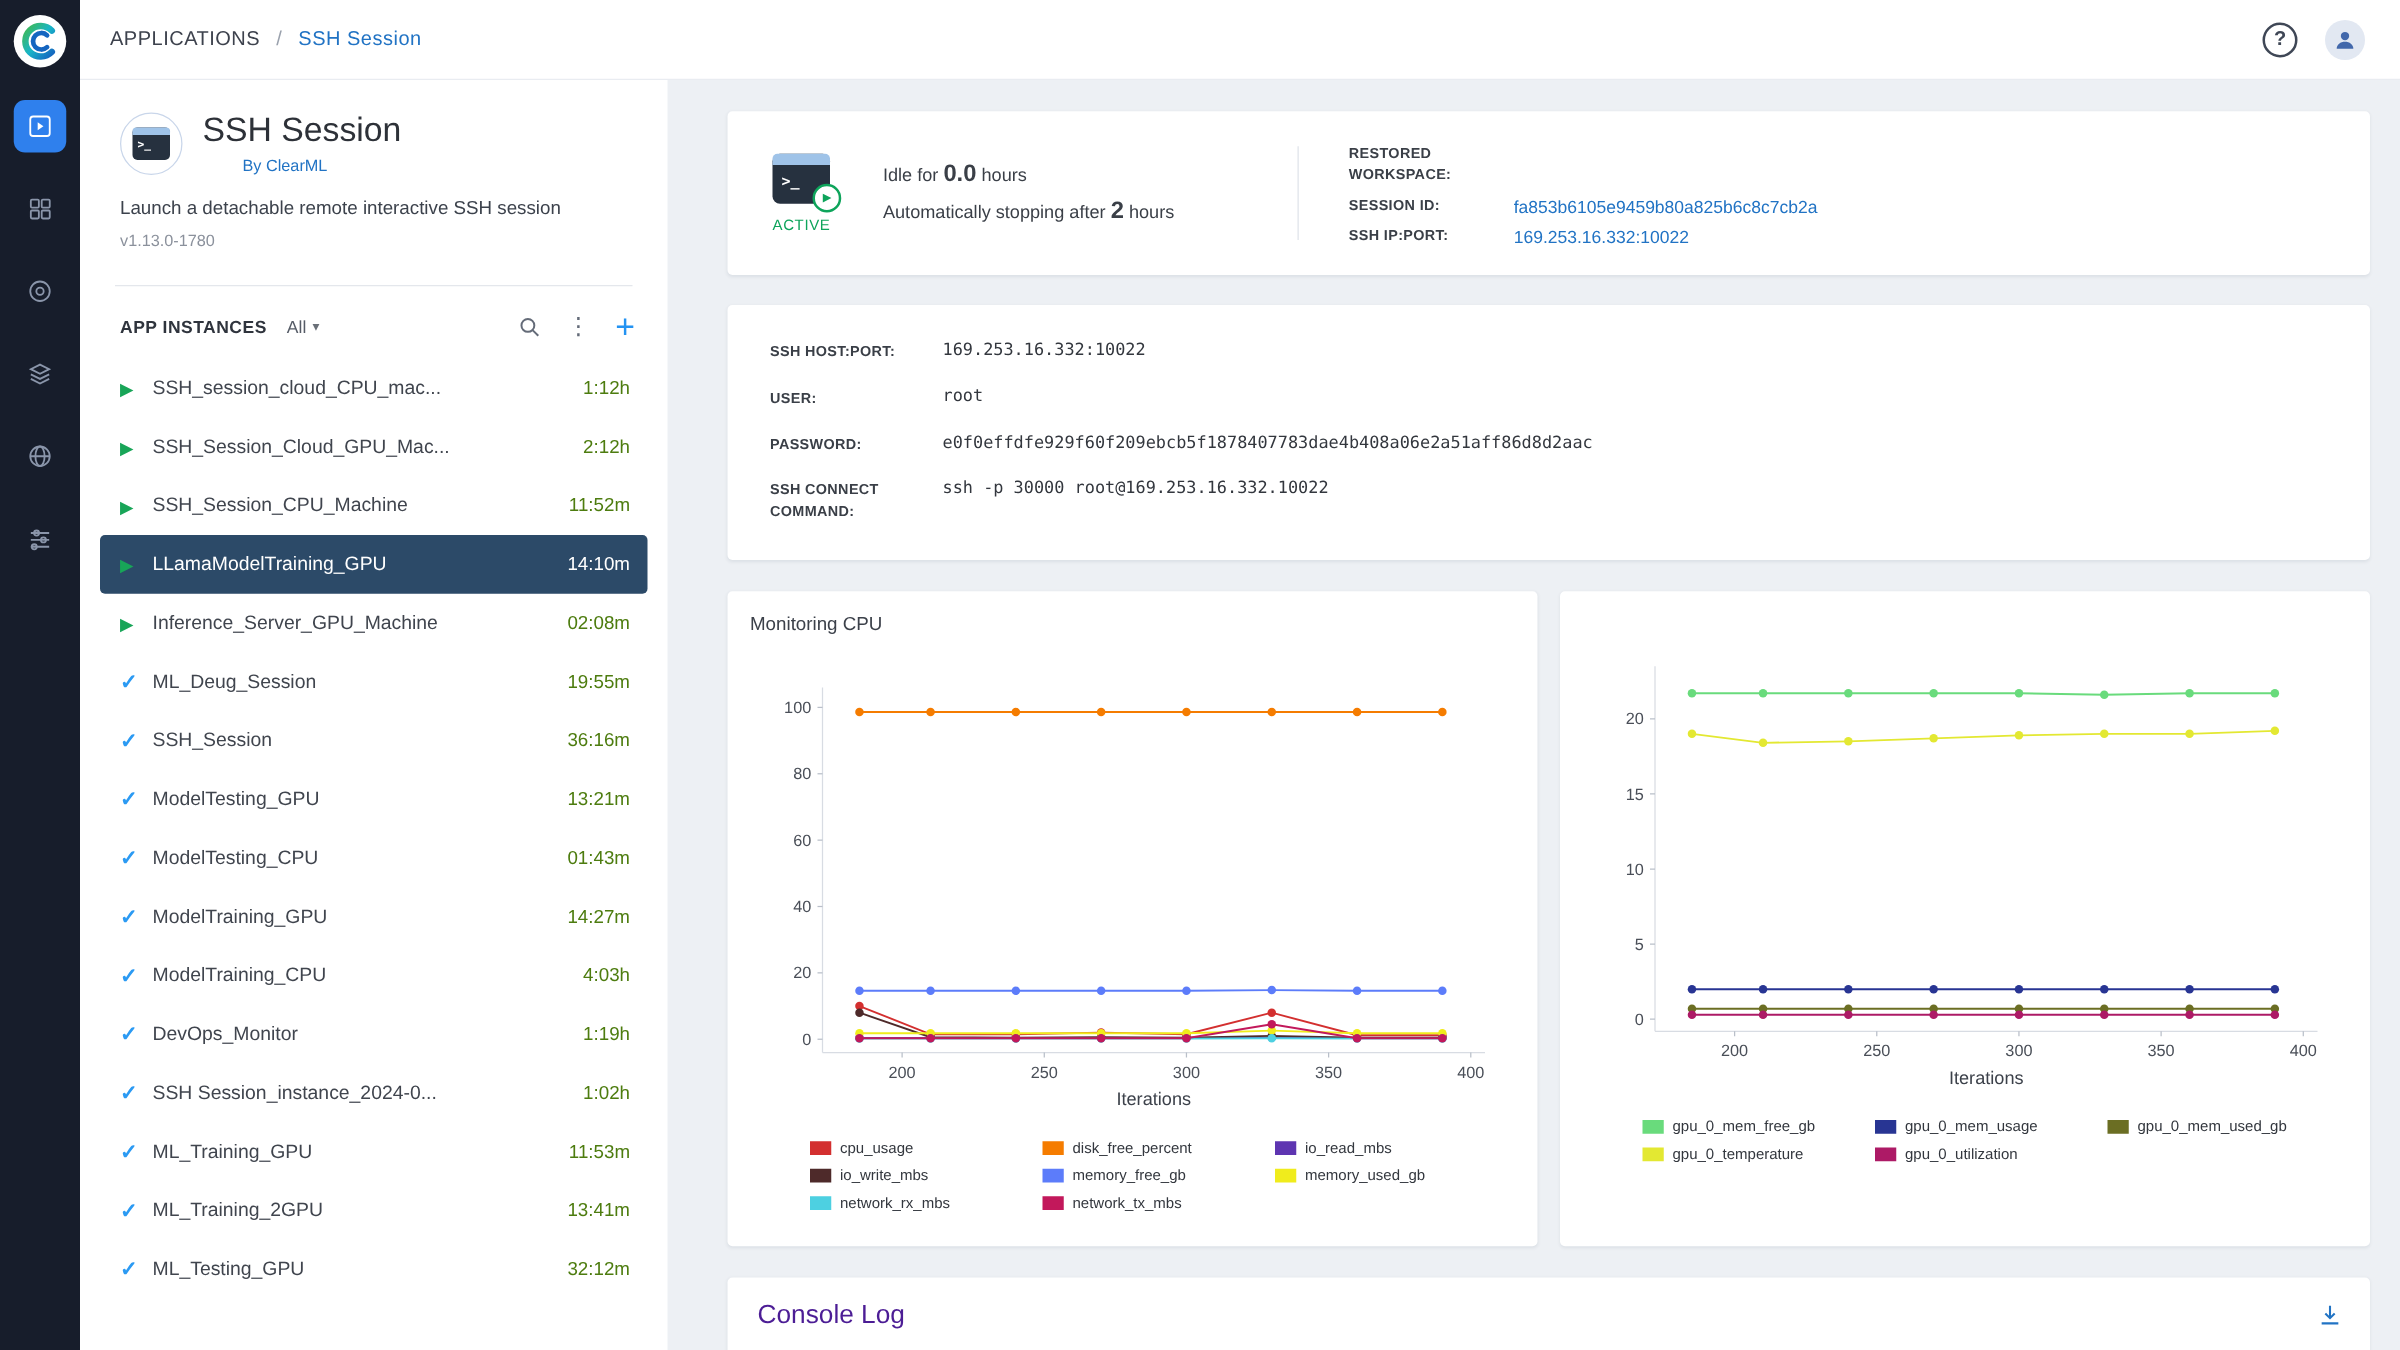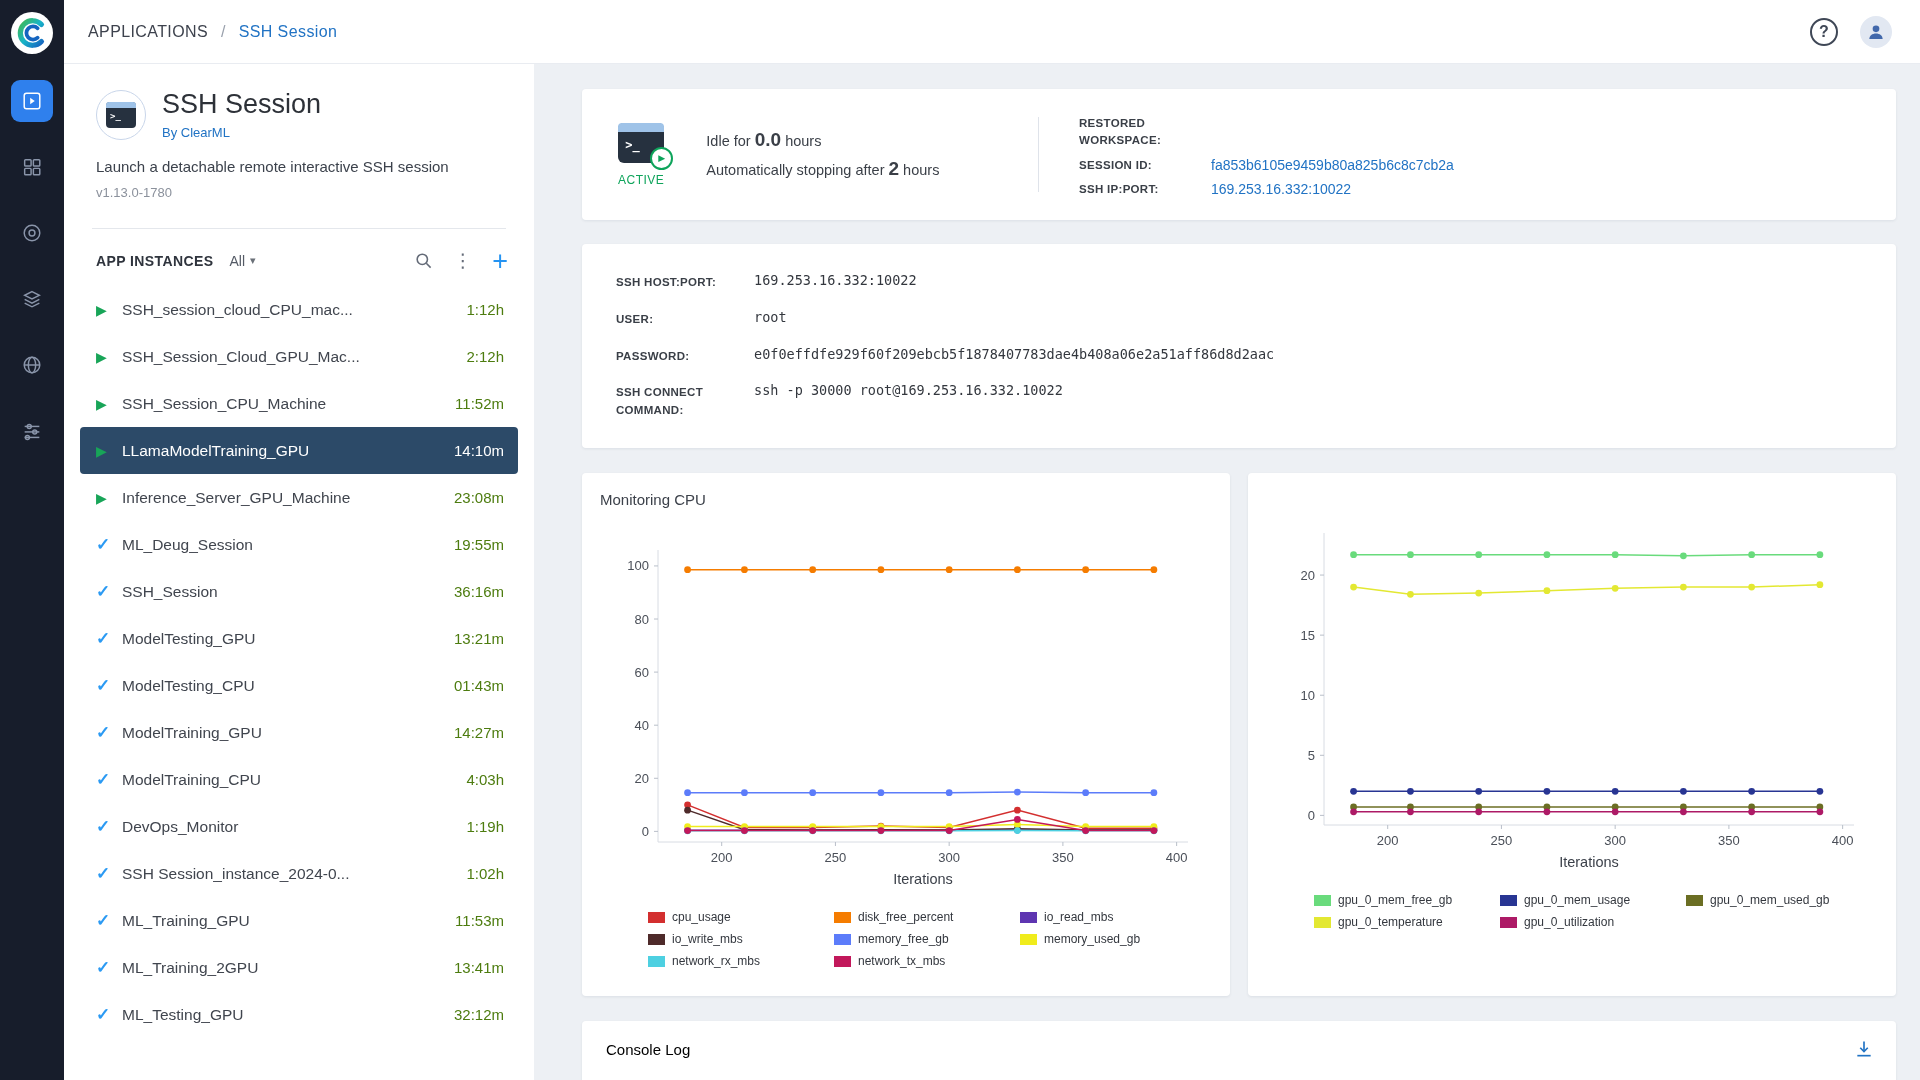--- a/index.html
+++ b/index.html
@@ -30,21 +30,21 @@
 
   
   .left-panel { width:470px; background:#fff; flex-shrink:0; display:flex; flex-direction:column; overflow:hidden; }
   .app-header { padding:26px 28px 6px 32px; }
   .app-head-row { display:flex; gap:16px; align-items:flex-start; }
   .app-badge { width:50px; height:50px; border-radius:50%; border:1px solid #c9d6ea; display:flex; align-items:center; justify-content:center; flex-shrink:0; }
   .term { width:30px; height:26px; background:#26313f; border-radius:4px; position:relative; }
   .term-bar { position:absolute; top:0; left:0; right:0; height:6px; background:#9fc3e8; border-radius:3px 3px 0 0; }
   .term-glyph { position:absolute; left:4px; top:9px; color:#fff; font:bold 9px "DejaVu Sans Mono", monospace; }
   .app-title { font-size:27px; color:#2d3138; font-weight:400; line-height:1.1; }
-  .app-by { font-size:13px; color:#2173c4; margin-top:5px; cursor:pointer; }
+  .app-by { font-size:13px; color:#2173c4; margin-top:5px; cursor:pointer;margin-left:32px; }
   .app-desc { font-size:15px; color:#3c424c; margin-top:18px; }
   .app-version { font-size:13px; color:#8b919c; margin-top:10px; }
   .panel-divider { border-top:1px solid #e4e7ec; margin:22px 28px 0 28px; }
 
   .instances-header { display:flex; align-items:center; padding:20px 26px 14px 32px; }
   .instances-title { font-size:14px; font-weight:bold; color:#2f343d; letter-spacing:.4px; }
   .filter-all { font-size:14px; color:#555b66; margin-left:16px; display:flex; align-items:center; gap:5px; cursor:pointer;justify-content:space-between; }
   .caret { font-size:11px; color:#6a7078; }
   .hdr-spacer { flex:1; }
   .hdr-icons { display:flex; align-items:center; gap:20px; }
@@ -97,21 +97,21 @@
   .chart-svg-mount { margin-top:28px; }
   svg { font-family:"Liberation Sans", sans-serif; }
   .legend { display:flex; flex-wrap:wrap; margin:10px 0 0 48px; }
   .legend-item { width:186px; display:flex; align-items:center; gap:7px; margin-bottom:8px; cursor:pointer; }
   .legend-swatch { width:17px; height:11px; flex-shrink:0; }
   .legend-label { font-size:12px; color:#33373e; }
 
   
   .console-card { margin-top:25px; padding:18px 22px 0 8px; flex-shrink:0; height:260px; }
   .console-head { display:flex; align-items:center; justify-content:space-between; padding-left:16px; }
-  .console-title { font-size:15px; color:#000000; }
+  .console-title { font-size:21px; color:#4c1d95; }
 </style>
 </head>
 <body>
 
 <nav class="rail">
   <div class="logo">
     <svg width="34" height="34" viewBox="0 0 36 36">
       <defs>
         <linearGradient id="lg1" x1="0" y1="0" x2="1" y2="1">
           <stop offset="0" stop-color="#3fb950"></stop>
@@ -247,21 +247,21 @@
     <span class="inst-time">11:52m</span>
   </div>
           <div class="instance-row running selected">
     <span class="inst-icon">▶</span>
     <span class="inst-name">LLamaModelTraining_GPU</span>
     <span class="inst-time">14:10m</span>
   </div>
           <div class="instance-row running">
     <span class="inst-icon">▶</span>
     <span class="inst-name">Inference_Server_GPU_Machine</span>
-    <span class="inst-time">23:08m</span>
+    <span class="inst-time">02:08m</span>
   </div>
           <div class="instance-row completed">
     <span class="inst-icon">✓</span>
     <span class="inst-name">ML_Deug_Session</span>
     <span class="inst-time">19:55m</span>
   </div>
           <div class="instance-row completed">
     <span class="inst-icon">✓</span>
     <span class="inst-name">SSH_Session</span>
     <span class="inst-time">36:16m</span>

